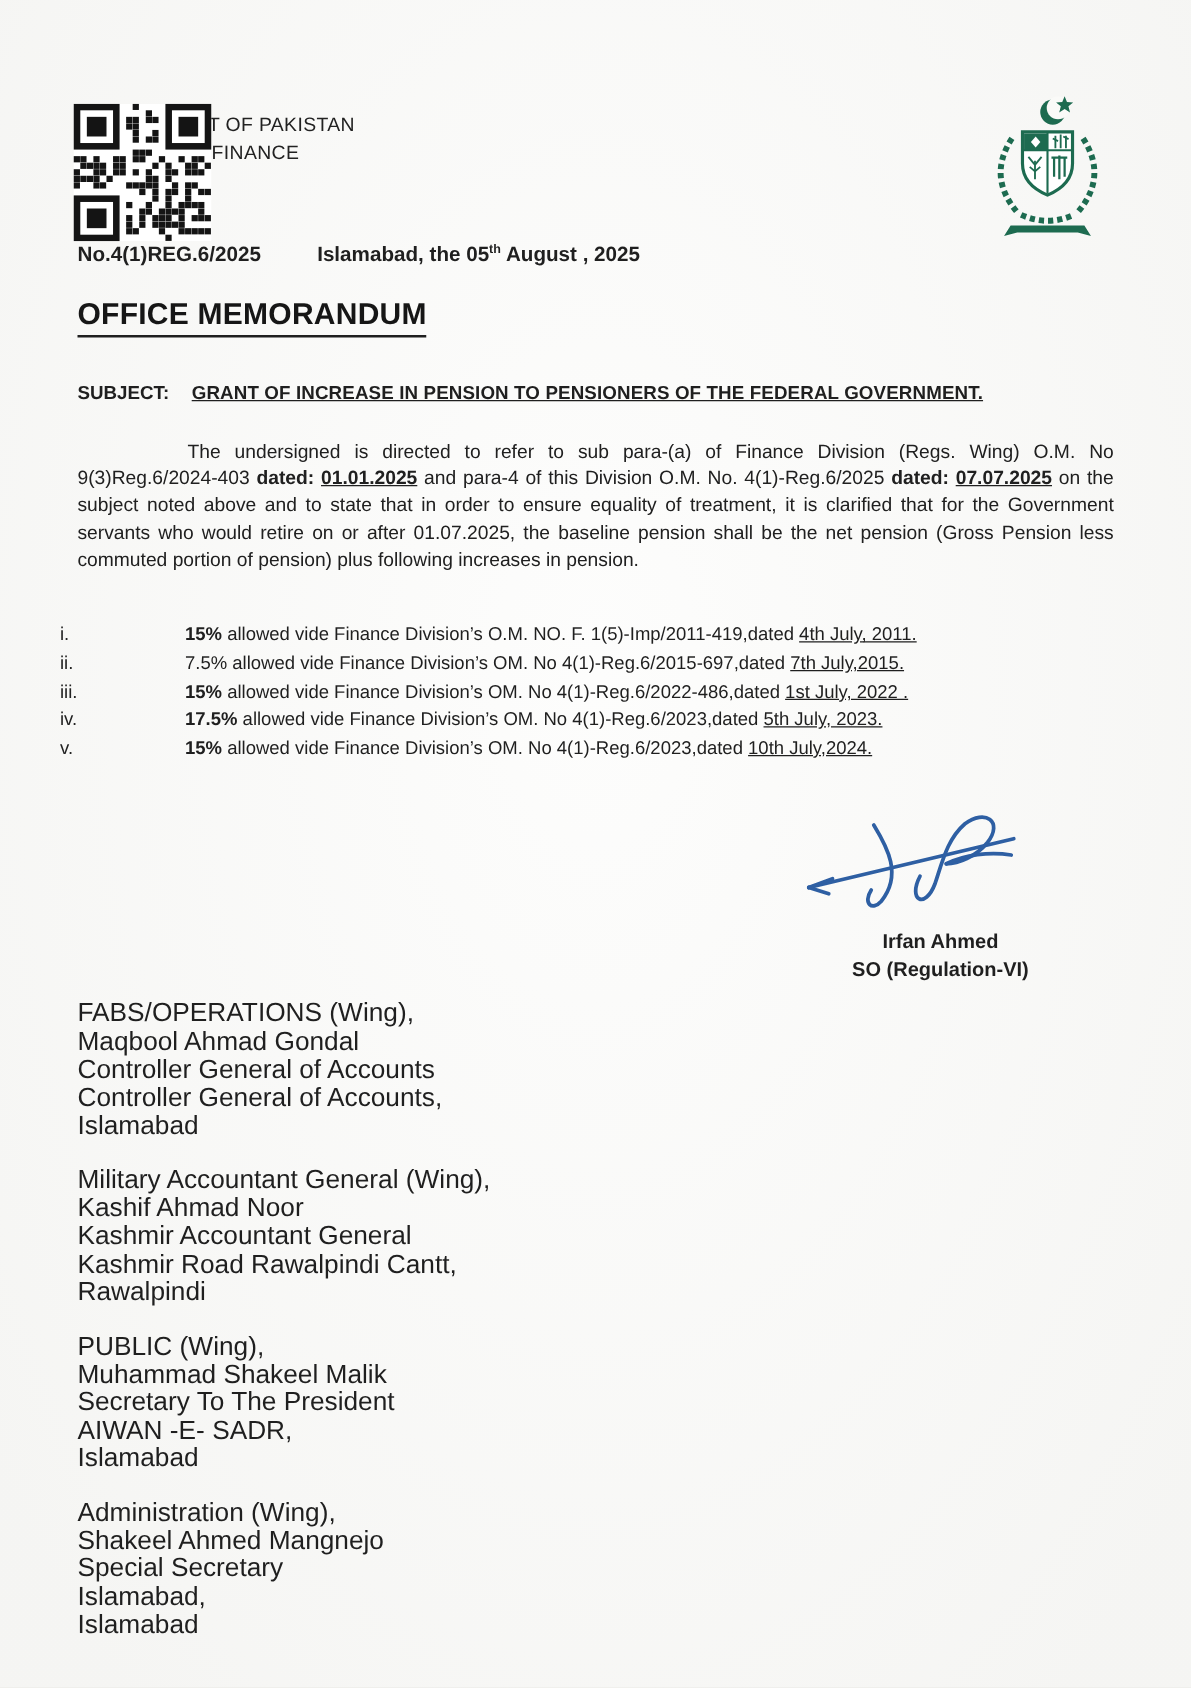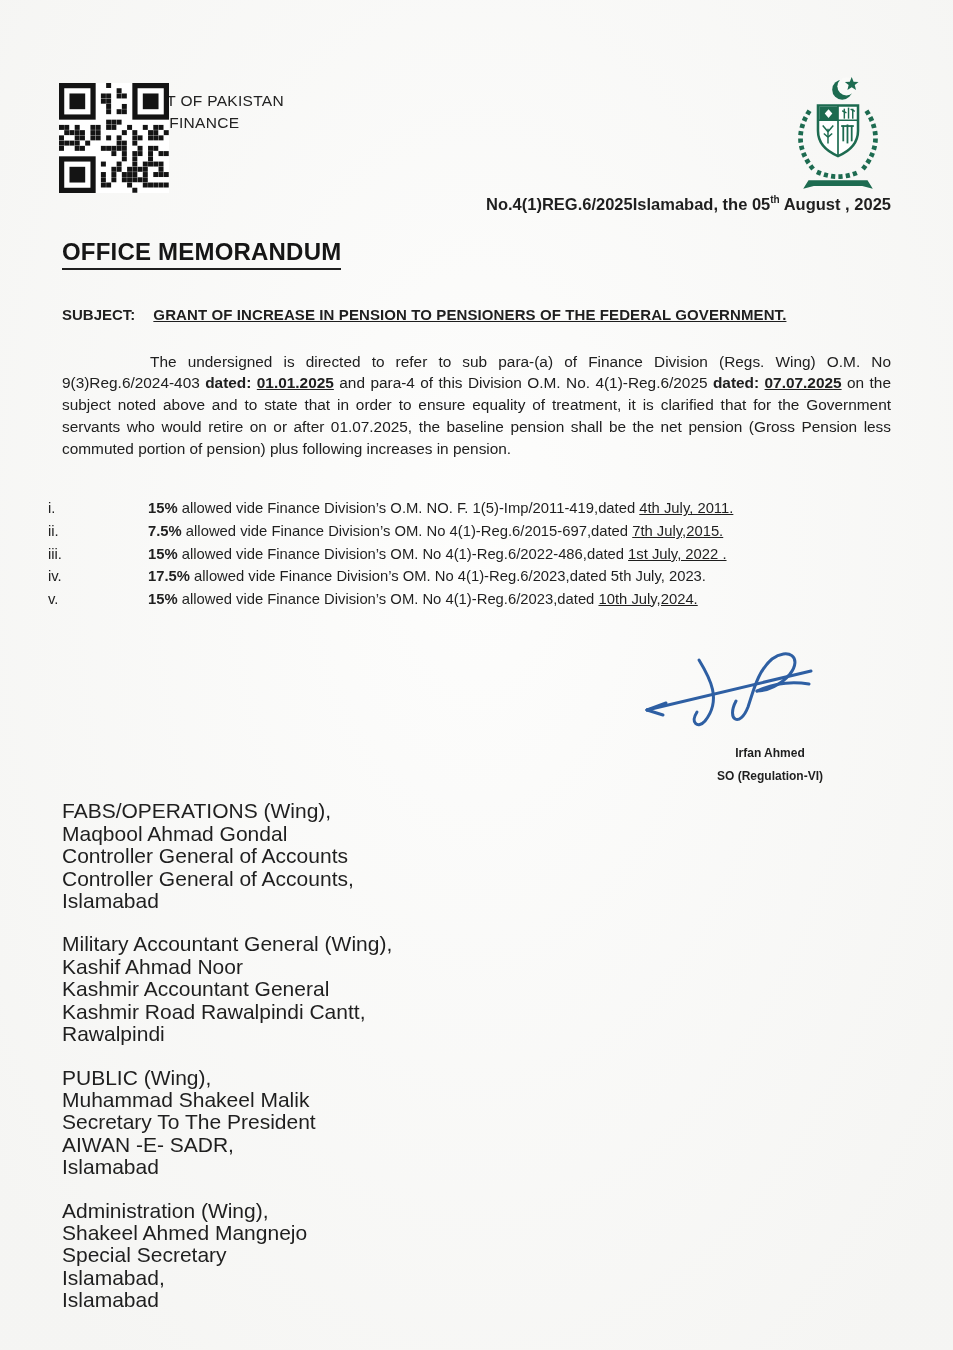--- a/index.html
+++ b/index.html
@@ -18,21 +18,21 @@
     background:var(--paper);
     background-image:radial-gradient(ellipse at 50% 40%, rgba(255,255,255,.6), rgba(0,0,0,.02) 90%);
     overflow:hidden;
     padding:0 62px;
   }
   
   .qr{position:absolute;left:58px;top:83px;width:112px;height:110px;}
   .emblem{position:absolute;left:784px;top:76px;width:108px;height:118px;}
   .head-center{text-align:left;padding-top:90px;line-height:22px;font-size:15.5px;letter-spacing:.3px;color:#222;}
   .stars{font-size:12px;letter-spacing:2px;line-height:14px;color:#333;}
-  .ref-row{display:flex;justify-content:flex-end;align-items:baseline;margin-top:46px;font-weight:700;font-size:16.5px;}
+  .ref-row{display:flex;justify-content:flex-start;align-items:baseline;margin-top:46px;font-weight:700;font-size:16.5px;gap:45px;}
   .dateline sup{font-size:10px;font-weight:700;}
   
   .title-wrap{text-align:left;margin-top:24px;}
   .memo-title{
     display:inline-block;font-size:24px;font-weight:700;letter-spacing:.2px;
     border-bottom:2.5px solid var(--ink);padding-bottom:2px;color:#161616;
   }
   
   .subject{display:flex;gap:18px;margin-top:36px;font-size:15px;font-weight:700;}
   .subject .subj-text{text-decoration:underline;letter-spacing:.1px;}
@@ -41,21 +41,21 @@
     margin-top:28px;font-size:15.4px;line-height:21.8px;text-align:justify;
     text-indent:88px;color:#202020;
   }
   
   .increase-list{margin-top:38px;margin-left:-14px;list-style:none;font-size:14.8px;}
   .increase-list li{display:flex;line-height:22.6px;}
   .increase-list .rn{width:100px;flex:0 0 100px;color:#222;}
   
   .sig-block{position:relative;margin-top:34px;height:152px;}
   .sig-svg{position:absolute;right:70px;top:0;width:182px;height:92px;}
-  .sig-text{position:absolute;right:68px;top:98px;text-align:center;font-weight:700;font-size:12px;line-height:23px;}
+  .sig-text{position:absolute;right:68px;top:98px;text-align:center;font-weight:700;font-size:16px;line-height:23px;}
   
   .recipients{margin-top:4px;font-size:21px;}
   .recipient-block{margin-bottom:21px;line-height:22.4px;}
 </style>
 </head>
 <body>
 
 <div class="page">
 
   <svg class="qr" viewBox="0 0 100 100" aria-hidden="true">
@@ -246,29 +246,29 @@
 
   <p class="body-par"><span>The undersigned is directed to refer to sub para-(a) of Finance Division (Regs. Wing) O.M. No 9(3)Reg.6/2024-403 </span><span style="font-weight: 700;">dated: </span><span style="font-weight: 700; text-decoration: underline;">01.01.2025</span><span> and para-4 of this Division O.M. No. 4(1)-Reg.6/2025 </span><span style="font-weight: 700;">dated: </span><span style="font-weight: 700; text-decoration: underline;">07.07.2025</span><span> on the subject noted above and to state that in order to ensure equality of treatment, it is clarified that for the Government servants who would retire on or after 01.07.2025, the baseline pension shall be the net pension (Gross Pension less commuted portion of pension) plus following increases in pension.</span></p>
 
   <ol class="increase-list">
     <li>
         <span class="rn">i.</span>
         <span class="li-text"><span style="font-weight: 700;">15%</span><span> allowed vide Finance Division’s O.M. NO. F. 1(5)-Imp/2011-419,dated </span><span style="text-decoration: underline;">4th July, 2011.</span></span>
       </li>
     <li>
         <span class="rn">ii.</span>
-        <span class="li-text"><span style="font-weight: 700;">7.5%</span><span> allowed vide Finance Division’s OM. No 4(1)-Reg.6/2015-697,dated </span><span style="text-decoration: underline;">7th July,2015.</span></span>
+        <span class="li-text"><span style="font-weight: 400;">7.5%</span><span> allowed vide Finance Division’s OM. No 4(1)-Reg.6/2015-697,dated </span><span style="text-decoration: underline;">7th July,2015.</span></span>
       </li>
     <li>
         <span class="rn">iii.</span>
         <span class="li-text"><span style="font-weight: 700;">15%</span><span> allowed vide Finance Division’s OM. No 4(1)-Reg.6/2022-486,dated </span><span style="text-decoration: underline;">1st July, 2022 .</span></span>
       </li>
     <li>
         <span class="rn">iv.</span>
-        <span class="li-text"><span style="font-weight: 700;">17.5%</span><span> allowed vide Finance Division’s OM. No 4(1)-Reg.6/2023,dated </span><span style="">5th July, 2023.</span></span>
+        <span class="li-text"><span style="font-weight: 700;">17.5%</span><span> allowed vide Finance Division’s OM. No 4(1)-Reg.6/2023,dated </span><span style="text-decoration: underline;">5th July, 2023.</span></span>
       </li>
     <li>
         <span class="rn">v.</span>
         <span class="li-text"><span style="font-weight: 700;">15%</span><span> allowed vide Finance Division’s OM. No 4(1)-Reg.6/2023,dated </span><span style="text-decoration: underline;">10th July,2024.</span></span>
       </li>
   </ol>
 
   <div class="sig-block">
     <svg class="sig-svg" viewBox="0 0 182 92" aria-hidden="true">
       <g fill="none" stroke="var(--signature-blue)" stroke-width="3" stroke-linecap="round" stroke-linejoin="round">

